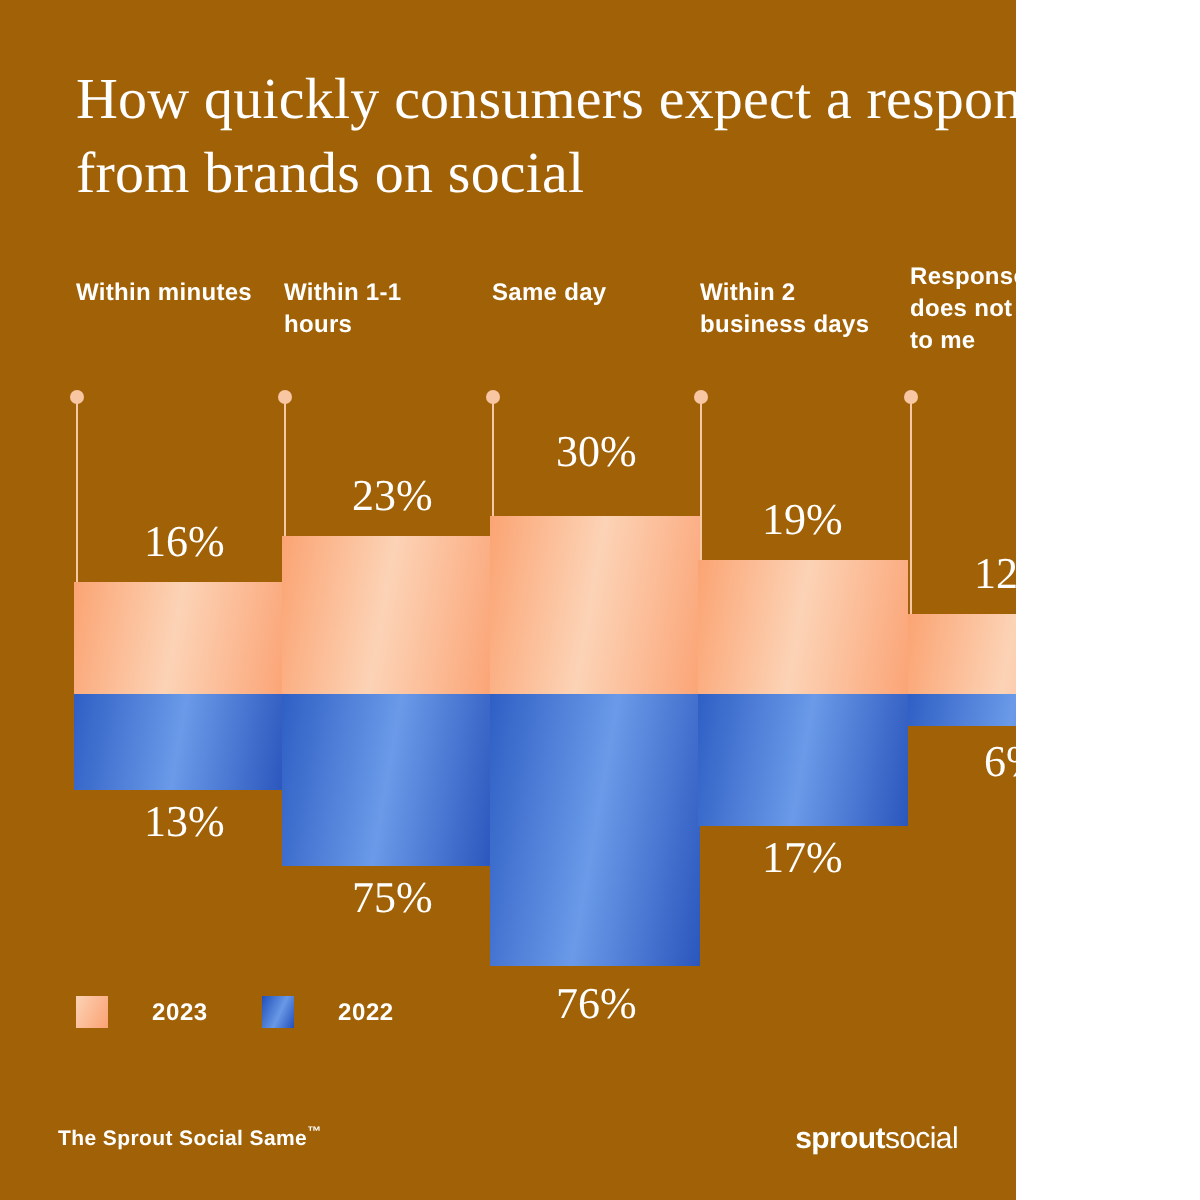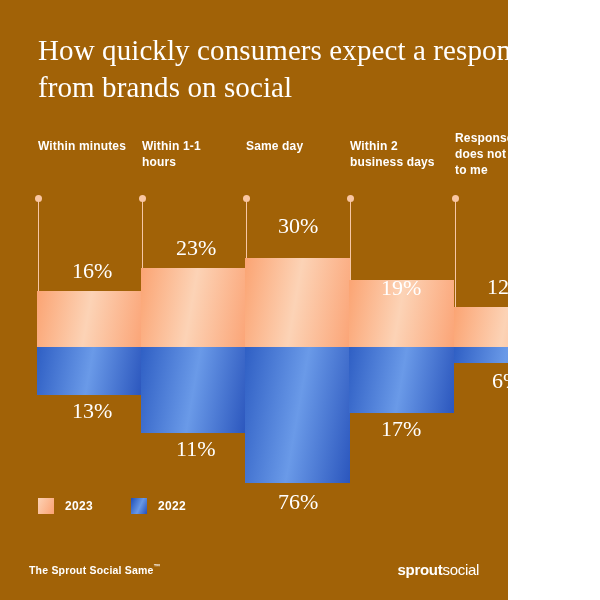--- a/index.html
+++ b/index.html
@@ -97,21 +97,21 @@
     width: 16px;
     height: 16px;
     display: inline-block;
   }
   .sw-2023 { background: linear-gradient(115deg, #fcd2b5 0%, #fba273 100%); }
   .sw-2022 { background: linear-gradient(115deg, #1f4fb8 0%, #6898e6 55%, #244fba 100%); }
   .legend-text {
     font-size: 12px;
     font-weight: bold;
     color: #ffffff;
-    margin-left: 11px;
+    margin-left: 22px;
     letter-spacing: 0.3px;
     text-align: right;
   }
 
   
   .footer-rule {
     position: absolute;
     left: 0;
     top: 546px;
     width: 600px;
@@ -158,36 +158,36 @@
     <div class="bar-bottom" style="left:37px; top:347px; width:105px; height:48px;"></div>
     <div class="val" style="left:72px; top:258px;">16%</div>
     <div class="val" style="left:72px; top:398px;">13%</div>
 
     <div class="cat-label" style="left:142px; top:138px; width:92px;">Within 1-1 hours</div>
     <div class="stem-dot" style="left:139px; top:195px;"></div>
     <div class="stem" style="left:142px; top:199px; height:69px;"></div>
     <div class="bar-top" style="left:141px; top:268px; width:105px; height:79px;"></div>
     <div class="bar-bottom" style="left:141px; top:347px; width:105px; height:86px;"></div>
     <div class="val" style="left:176px; top:235px;">23%</div>
-    <div class="val" style="left:176px; top:436px;">11%</div>
+    <div class="val" style="left:176px; top:436px;">75%</div>
 
     <div class="cat-label" style="left:246px; top:138px; width:92px;">Same day</div>
     <div class="stem-dot" style="left:243px; top:195px;"></div>
     <div class="stem" style="left:246px; top:199px; height:59px;"></div>
     <div class="bar-top" style="left:245px; top:258px; width:105px; height:89px;"></div>
     <div class="bar-bottom" style="left:245px; top:347px; width:105px; height:136px;"></div>
     <div class="val" style="left:278px; top:213px;">30%</div>
     <div class="val" style="left:278px; top:489px;">76%</div>
 
     <div class="cat-label" style="left:350px; top:138px; width:86px;">Within 2 business days</div>
     <div class="stem-dot" style="left:347px; top:195px;"></div>
     <div class="stem" style="left:350px; top:199px; height:81px;"></div>
     <div class="bar-top" style="left:349px; top:280px; width:105px; height:67px;"></div>
     <div class="bar-bottom" style="left:349px; top:347px; width:105px; height:66px;"></div>
-    <div class="val" style="left:381px; top:247px;margin-top:28px;">19%</div>
+    <div class="val" style="left:381px; top:247px;">19%</div>
     <div class="val" style="left:381px; top:416px;">17%</div>
 
     <div class="cat-label" style="left:455px; top:130px; width:100px;">Response time does not matter to me</div>
     <div class="stem-dot" style="left:452px; top:195px;"></div>
     <div class="stem" style="left:455px; top:199px; height:108px;"></div>
     <div class="bar-top" style="left:454px; top:307px; width:105px; height:40px;"></div>
     <div class="bar-bottom" style="left:454px; top:347px; width:105px; height:16px;"></div>
     <div class="val" style="left:487px; top:274px;">12%</div>
     <div class="val" style="left:492px; top:368px;">6%</div>
 

